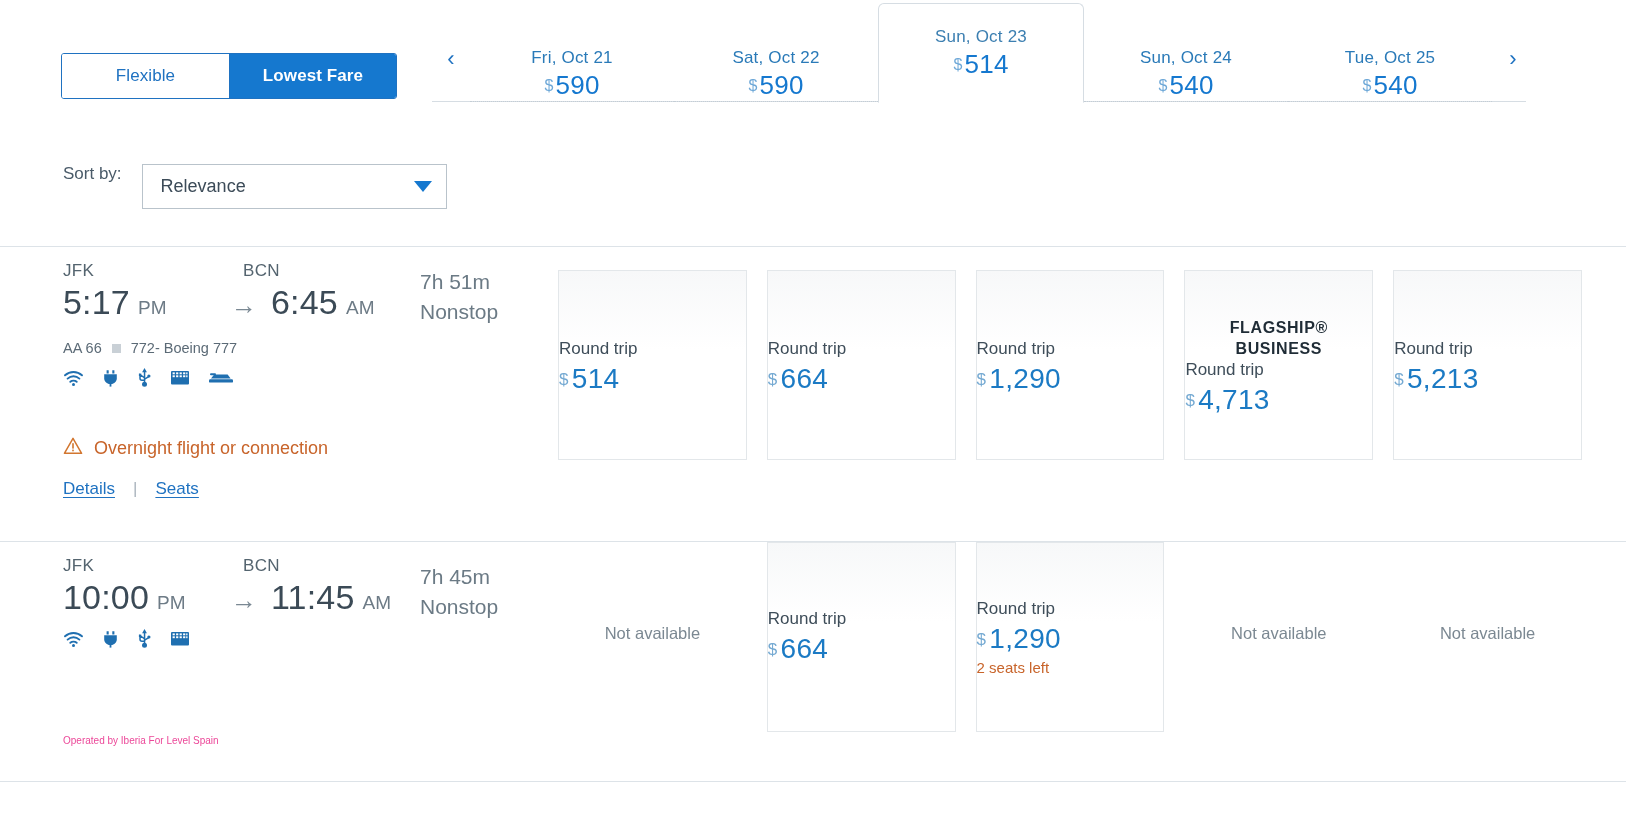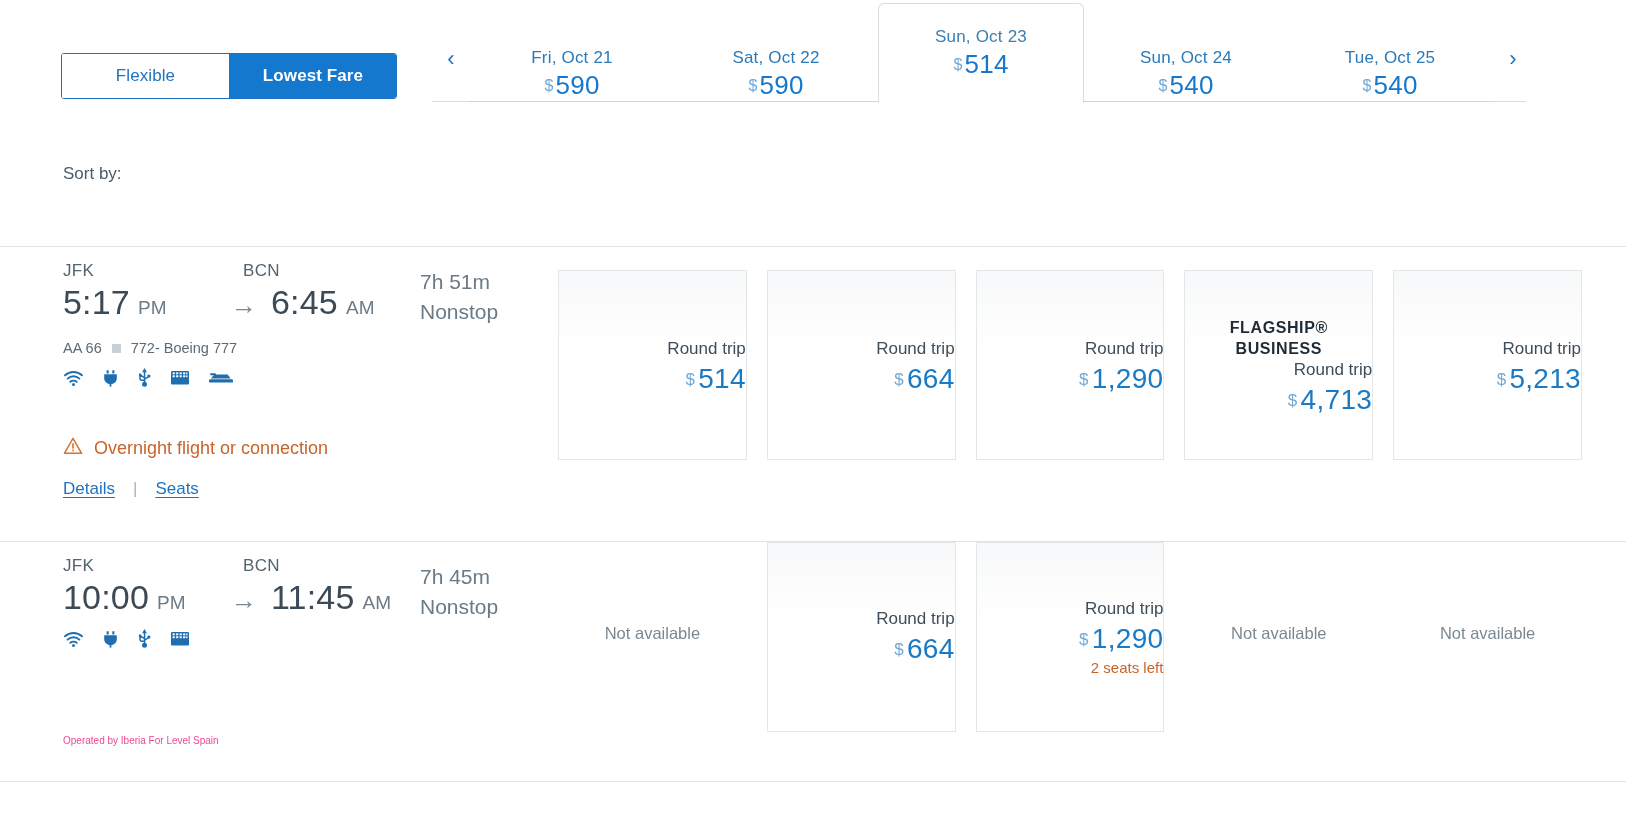--- a/index.html
+++ b/index.html
@@ -332,21 +332,21 @@
     display: flex;
     align-items: flex-start;
     justify-content: center;
   }
   .fcard {
     width: 100%;
     border: 1px solid #e3e7ea;
     background: linear-gradient(#f7f8f9, #ffffff 42%);
     display: flex;
     flex-direction: column;
-    align-items: flex-end;
+    align-items: flex-start;
     justify-content: center;
     cursor: pointer;
   }
   .row.r1 .fcard { height: 190px; padding-top: 4px; }
   .row.r2 .fcard { height: 190px; }
   .fcard .brand {
     font-size: 16px;
     font-weight: bold;
     color: #1f2c36;
     letter-spacing: .6px;
@@ -430,20 +430,24 @@
       </div>
 
     </div>
   </div>
 </div>
 
 <div class="headrow">
 
   <div class="sortby">
     <div class="slabel">Sort by:</div>
+    <div class="selectbox">
+      <div class="sval">Relevance</div>
+      <div class="caret"></div>
+    </div>
   </div>
 
   <div class="cabins">
     <div class="cabin basic">
       <span>Basic Economy</span>
     </div>
     <div class="cabin mid">
       <span>Main Cabin</span>
     </div>
     <div class="cabin mid">

